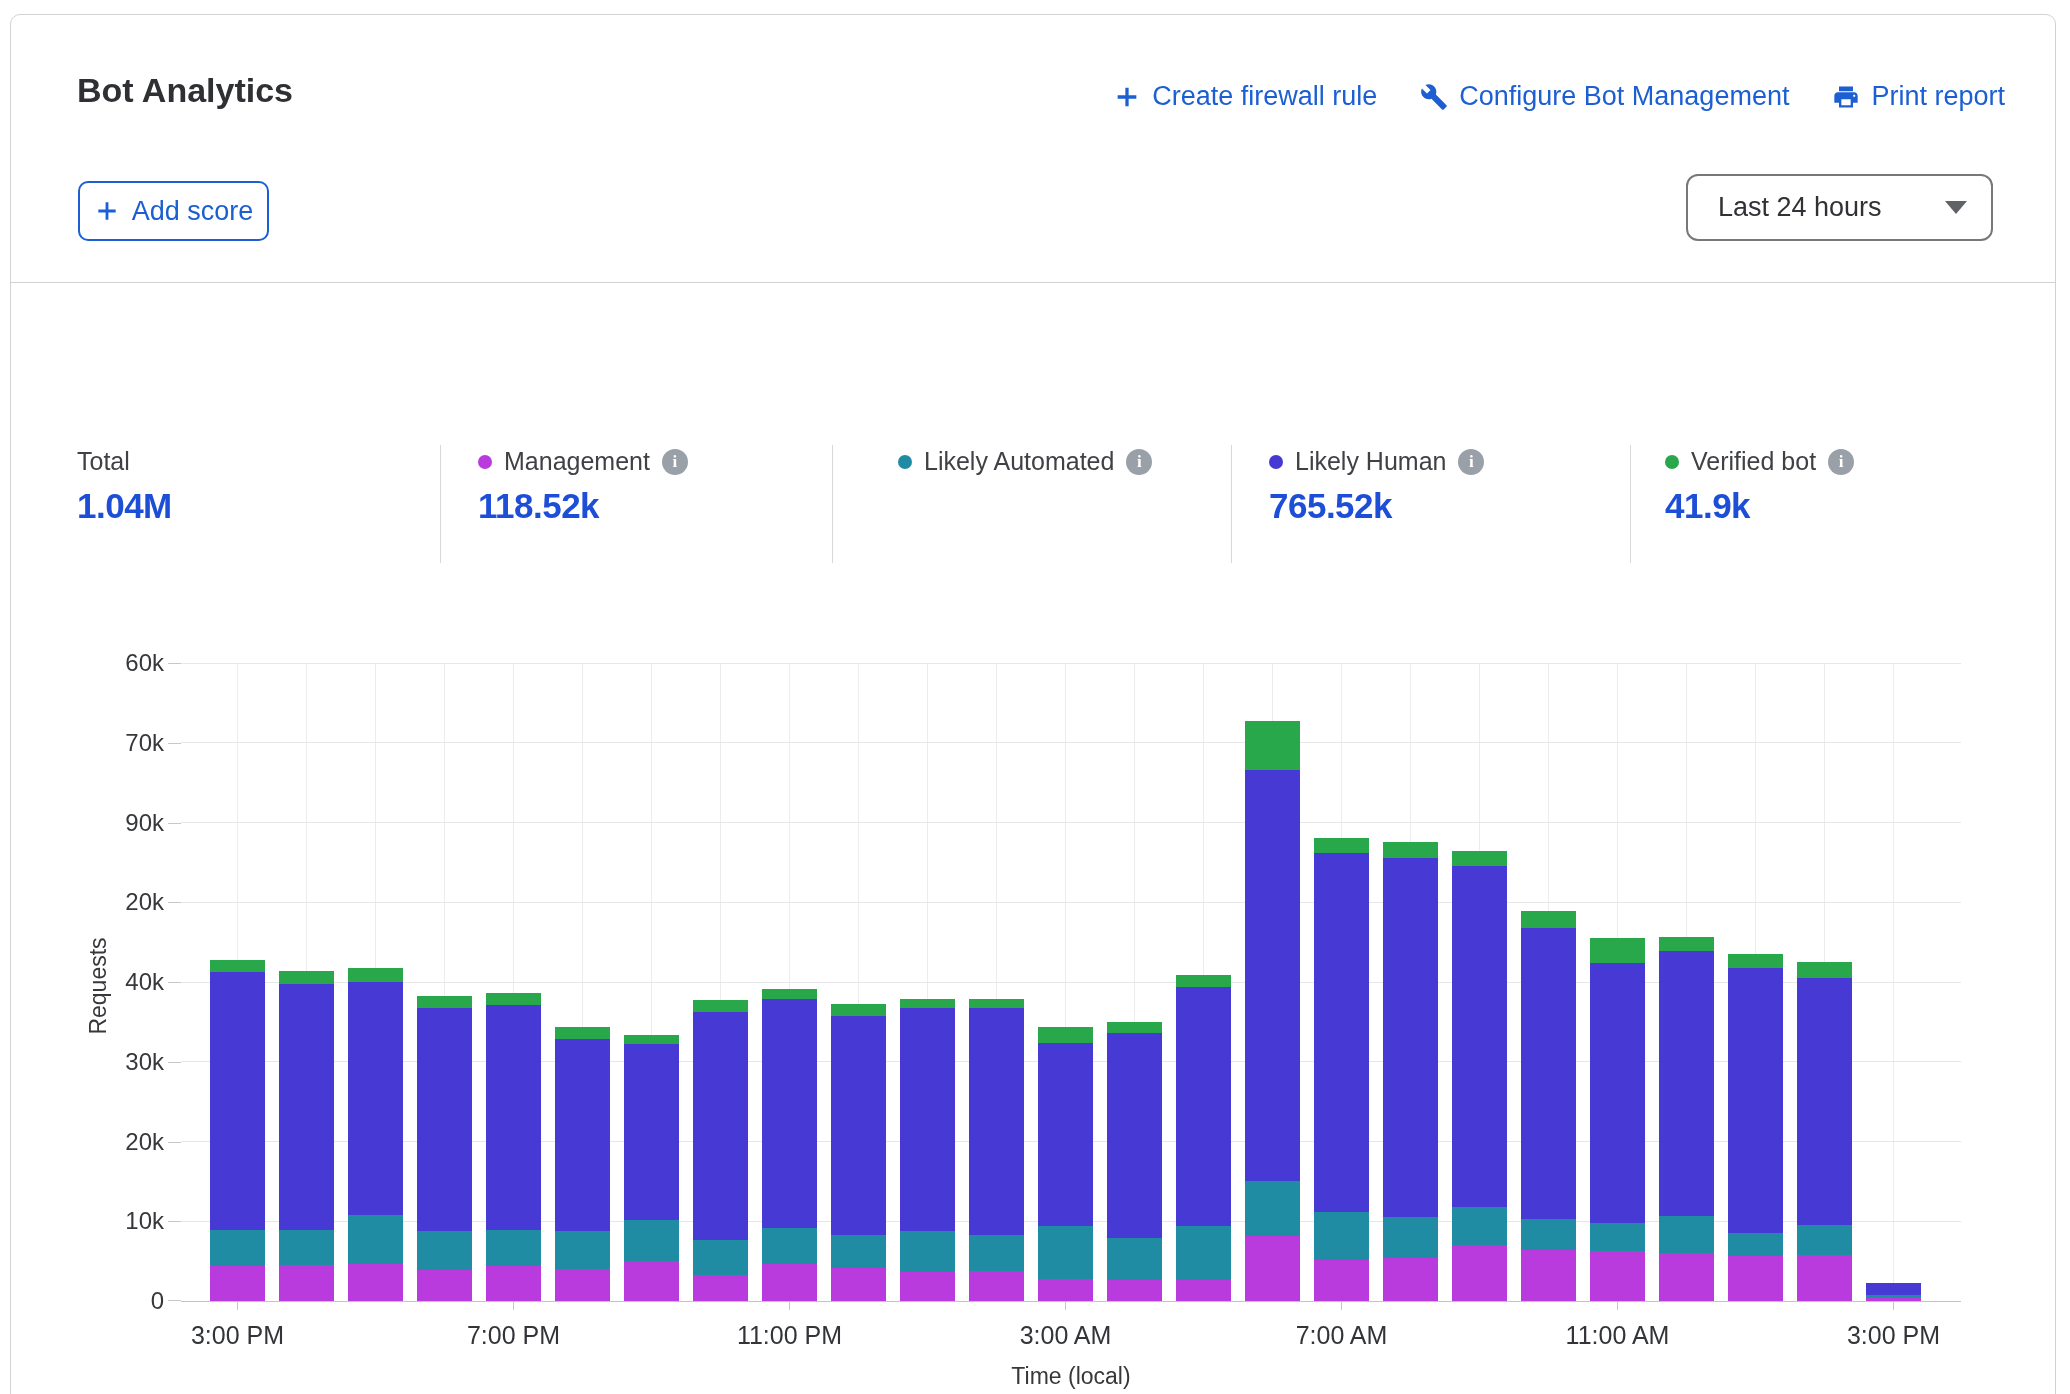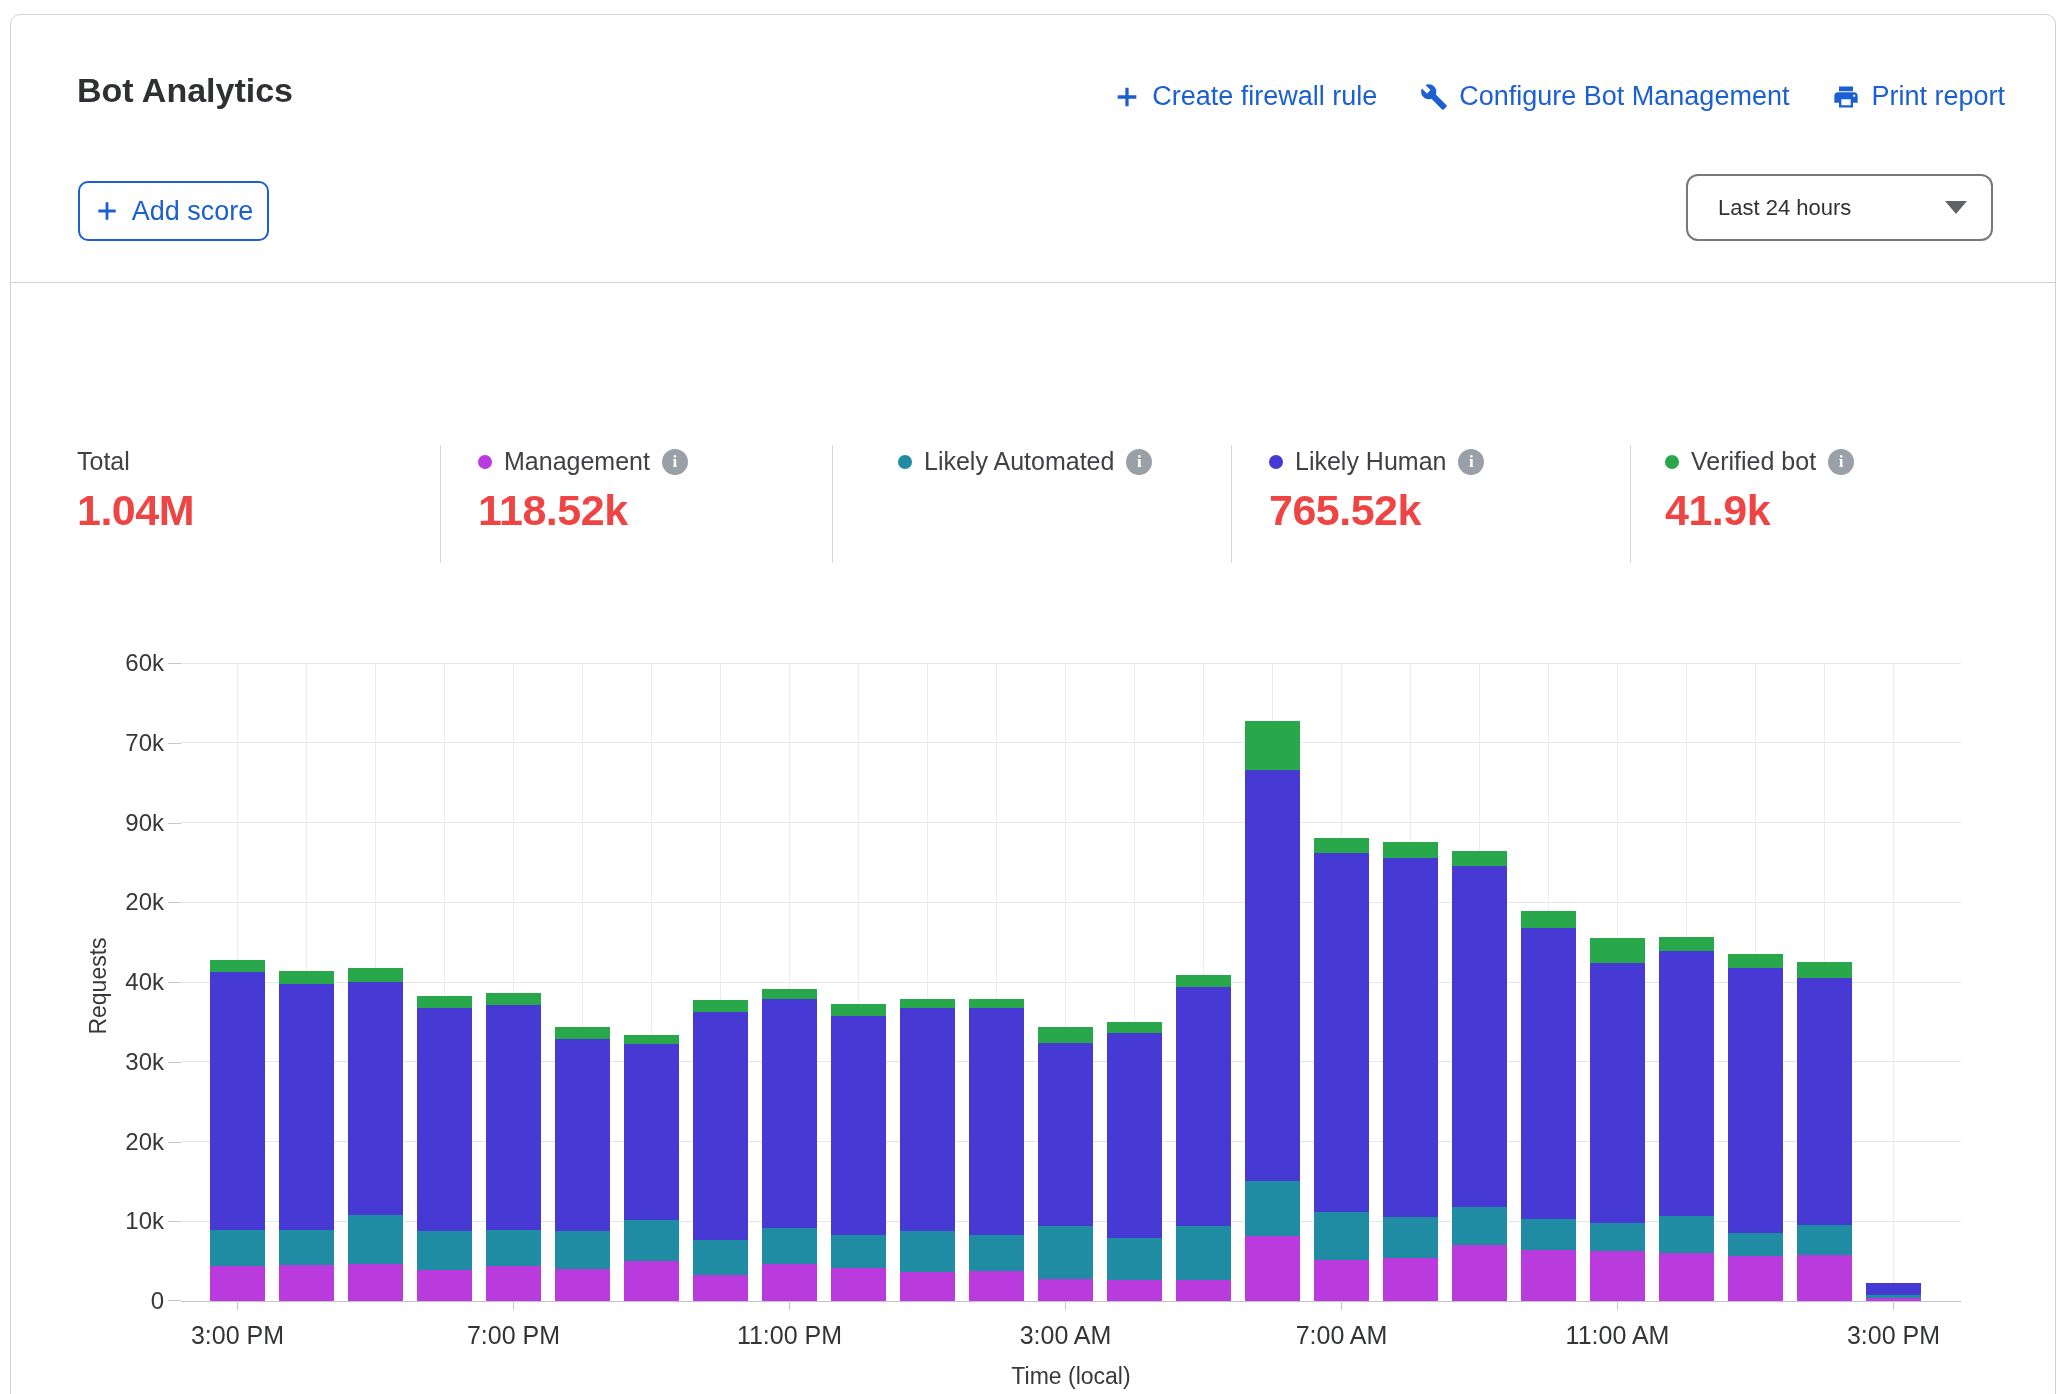--- a/index.html
+++ b/index.html
@@ -9,35 +9,35 @@
         background:#fff;border:1px solid #d2d2d6;border-radius:10px;}
   .page-title{position:absolute;left:66px;top:56px;font-size:34px;font-weight:700;color:#2e3033;}
   .actions{position:absolute;top:66px;right:50px;display:flex;gap:42px;align-items:center;}
   .action{display:flex;align-items:center;gap:10px;font-size:27px;color:#1b5fd2;cursor:pointer;white-space:nowrap;}
   .aicon{display:inline-flex;width:30px;height:30px;align-items:center;justify-content:center;}
   .btn-add{position:absolute;left:67px;top:166px;width:191px;height:60px;box-sizing:border-box;
            border:2px solid #1b5fd2;border-radius:10px;background:#fff;display:flex;align-items:center;
            justify-content:center;gap:12px;font-size:27px;color:#1b5fd2;cursor:pointer;}
   .dropdown{position:absolute;left:1675px;top:159px;width:307px;height:67px;box-sizing:border-box;
             border:2px solid #77787c;border-radius:12px;background:#fff;display:flex;align-items:center;
-            padding:0 24px 0 30px;font-size:22px;color:#303236;cursor:pointer;justify-content:space-between;}
+            padding:0 24px 0 30px;font-size:27px;color:#303236;cursor:pointer;justify-content:space-between;}
   .dropdown .lbl{flex:1;}
   .chev{width:0;height:0;border-left:11px solid transparent;border-right:11px solid transparent;
         border-top:13px solid #5f6368;}
   .hdr-divider{position:absolute;left:0;right:0;top:267px;height:1px;background:#d2d2d6;}
   .section-title{position:absolute;left:66px;top:342px;display:flex;align-items:center;gap:16px;
                  font-size:29px;font-weight:700;color:#2e3033;}
   
   .stat-divider{position:absolute;top:430px;width:1px;height:118px;background:#d8d8db;}
   .stat-label-row{display:flex;align-items:center;gap:12px;font-size:25px;color:#3f4145;}
   .dot{width:14px;height:14px;border-radius:50%;}
   .info{width:26px;height:26px;border-radius:50%;background:#9aa0a8;color:#fff;display:inline-flex;
         align-items:center;justify-content:center;font-size:17px;font-weight:700;cursor:pointer;
         font-family:"Liberation Serif",serif;}
-  .stat-value{font-size:43px;font-weight:700;color:#ef4444;margin-top:10px;letter-spacing:-0.5px;}
+  .stat-value{font-size:35px;font-weight:700;color:#1d4ed8;margin-top:10px;letter-spacing:-0.5px;}
   .stat-group{position:absolute;top:432px;}
   
   .plot{position:absolute;left:170px;top:648px;width:1780px;height:638px;border-bottom:1px solid #c2c3c7;}
   .hgrid{position:absolute;left:0;right:0;height:1px;background:#e7e7ea;}
   .vgrid{position:absolute;top:0;bottom:0;width:1px;background:#ececef;}
   .ytickdash{position:absolute;left:-13px;width:13px;height:1px;background:#c6c7ca;}
   .xtickmark{position:absolute;top:638px;height:9px;width:1px;background:#c6c7ca;}
   .bar{position:absolute;bottom:0;width:55px;display:flex;flex-direction:column-reverse;}
   .seg{width:100%;}
   .ylab{position:absolute;left:38px;width:115px;text-align:right;font-size:24px;color:#37383b;}

